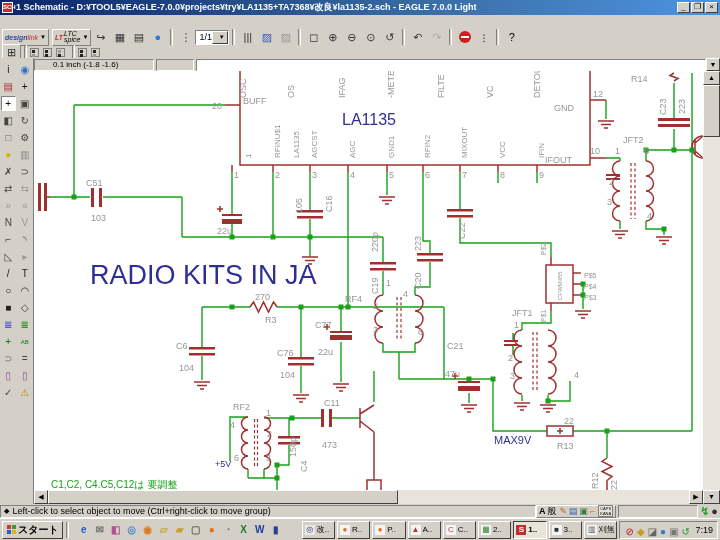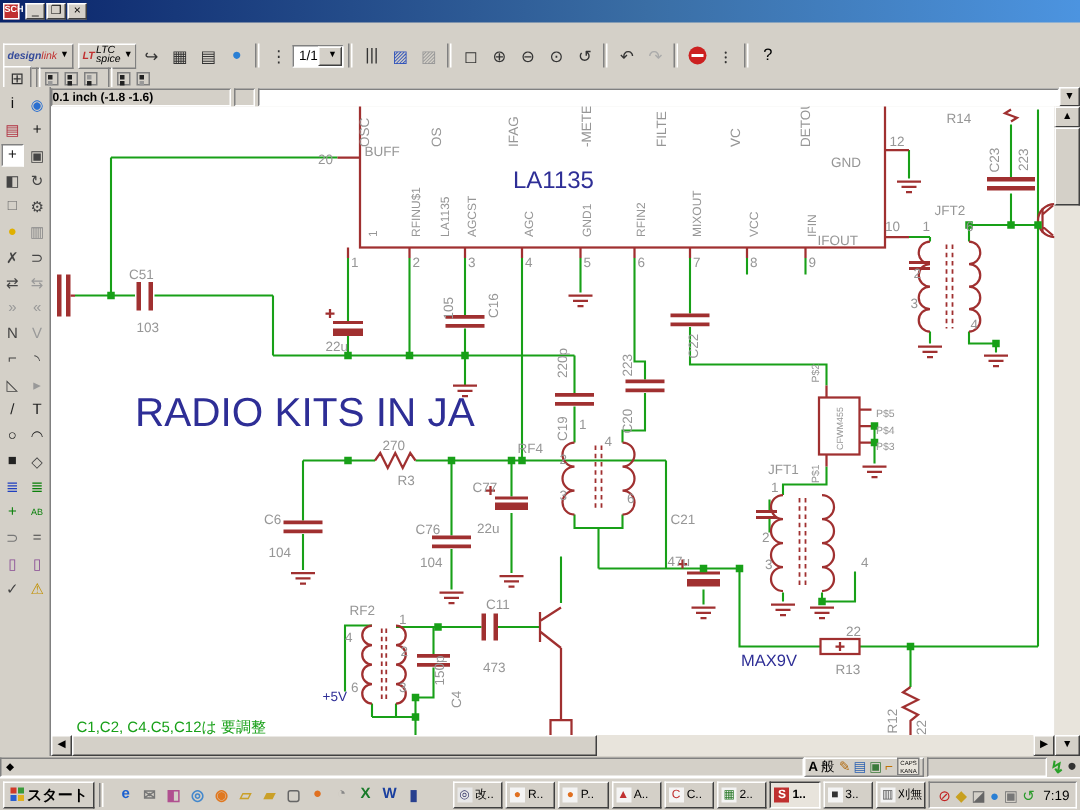--- a/index.html
+++ b/index.html
@@ -22,21 +22,21 @@
   #combo{width:34px;height:15px;background:#fff;border:1px solid;border-color:#808080 #fff #fff #808080;font-size:9px;display:flex;align-items:center;}
   #combo span{flex:1;padding-left:3px;}
   #combo .cbtn{width:12px;height:13px;background:#d4d0c8;border:1px solid;border-color:#fff #404040 #404040 #fff;font-size:6px;text-align:center;line-height:11px;}
   .stopicon{width:12px;height:12px;border-radius:50%;background:#cc2020;position:relative;}
   .stopicon::after{content:"";position:absolute;left:2px;top:5px;width:8px;height:2px;background:#fff;}
   #toolbar2{position:absolute;left:0;top:47px;width:720px;height:11px;display:flex;align-items:center;padding-left:2px;background:#d4d0c8;}
   .m2{width:9px;height:9px;border:1px solid #808080;display:inline-flex;flex-wrap:wrap;margin-right:4px;}
   .sq{width:3px;height:3px;margin:0.5px;}
   
   #coordbar{position:absolute;left:34px;top:58px;width:686px;height:13px;background:#d4d0c8;display:flex;align-items:center;}
-  .inset{border:1px solid;border-color:#808080 #fff #fff #808080;height:12px;font-size:8px;display:flex;align-items:center;padding:0 0;background:#d4d0c8;font-weight:bold;}
+  .inset{border:1px solid;border-color:#808080 #fff #fff #808080;height:12px;font-size:8px;display:flex;align-items:center;padding:0 18px;background:#d4d0c8;}
   #cmdline{flex:1;background:#fff;height:12px;border:1px solid;border-color:#808080 #fff #fff #808080;margin-left:2px;}
   
   #palette{position:absolute;left:0;top:58px;width:34px;height:446px;background:#d4d0c8;border-right:1px solid #808080;padding-top:3px;}
   .prow{display:flex;justify-content:center;}
   .pbtn{width:15px;height:15px;margin:1px;display:flex;align-items:center;justify-content:center;font-size:10px;background:#d4d0c8;}
   .pbtn.pressed{background:#fff;border:1px solid;border-color:#808080 #fff #fff #808080;}
   
   #canvas{position:absolute;left:34px;top:71px;width:669px;height:419px;background:#fff;}
   #canvas svg{display:block;}
   .wire{stroke:#18a018;stroke-width:1.4;fill:none;}
@@ -75,20 +75,21 @@
   .tric{font-size:10px;margin:0 1.5px;}
   #clock{font-size:9px;margin-left:4px;}
 </style>
 </head>
 <body>
 
 <div id="win">
 
   <div id="titlebar">
     <div id="titleicon">SCH</div>
+    <div id="titletext">1 Schematic - D:¥TOOL5¥EAGLE-7.0.0¥projects¥try¥LA1135+TA7368¥改良¥la1135-2.sch - EAGLE 7.0.0 Light</div>
     <div class="sysbtn">_</div>
     <div class="sysbtn">❐</div>
     <div class="sysbtn">×</div>
   </div>
 
 
   <div id="toolbar1">
     <span class="brandbtn">
       <i style="font-style:italic;color:#334a9a;font-weight:bold">design</i>
         <i style="font-style:italic;color:#c03030">link</i>
@@ -398,20 +399,21 @@
   <div id="hscroll">
     <div class="sbtn">◀</div>
     <div class="hthumb"></div>
     <div style="flex:1"></div>
     <div class="sbtn">▶</div>
   </div>
 
   <div id="statusbar">
     <div id="statustext">
       <span style="margin-right:3px;font-size:7px">◆</span>
+      <span>Left-click to select object to move (Ctrl+right-click to move group)</span>
     </div>
     <div id="imebar">
       <span style="font-weight:bold">A</span>
       <span style="margin:0 2px">般</span>
       <span id="imeicons"><span class="imeic" style="color: rgb(176, 106, 16);">✎</span><span class="imeic" style="color: rgb(42, 95, 176);">▤</span><span class="imeic" style="color: rgb(58, 122, 58);">▣</span><span class="imeic" style="color: rgb(192, 112, 0);">⌐</span></span>
       <span id="capskana">
         <i style="font-style:normal">CAPS</i>
         <i style="font-style:normal">KANA</i>
       </span>
     </div>

